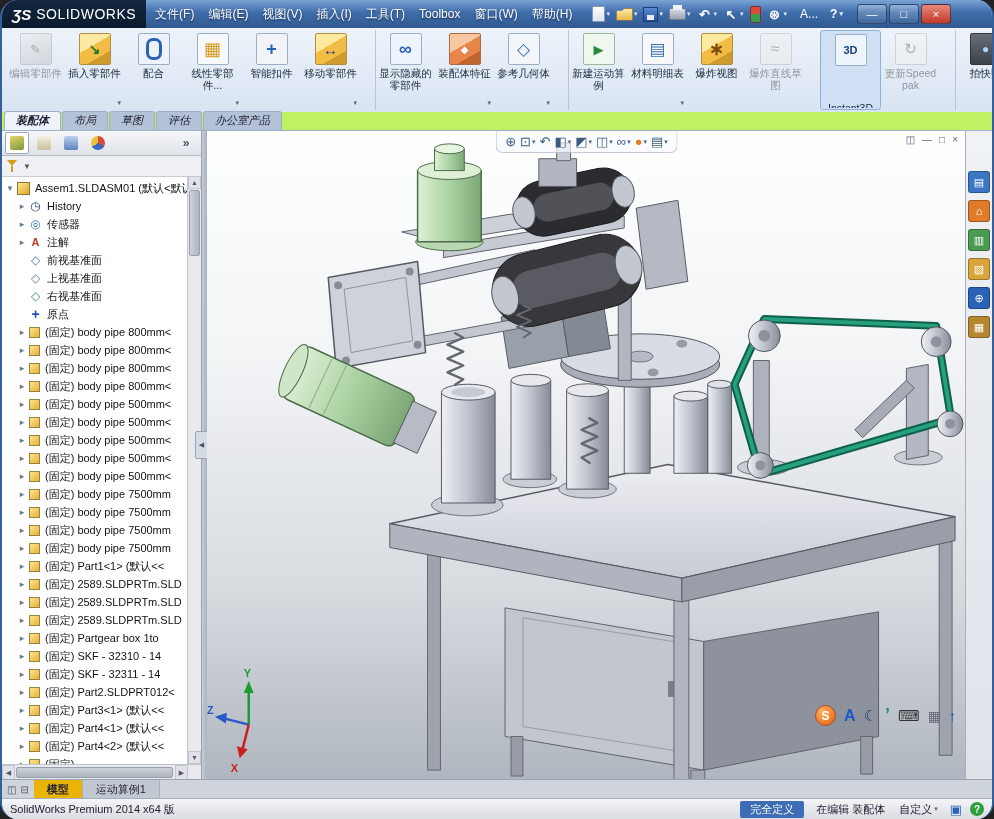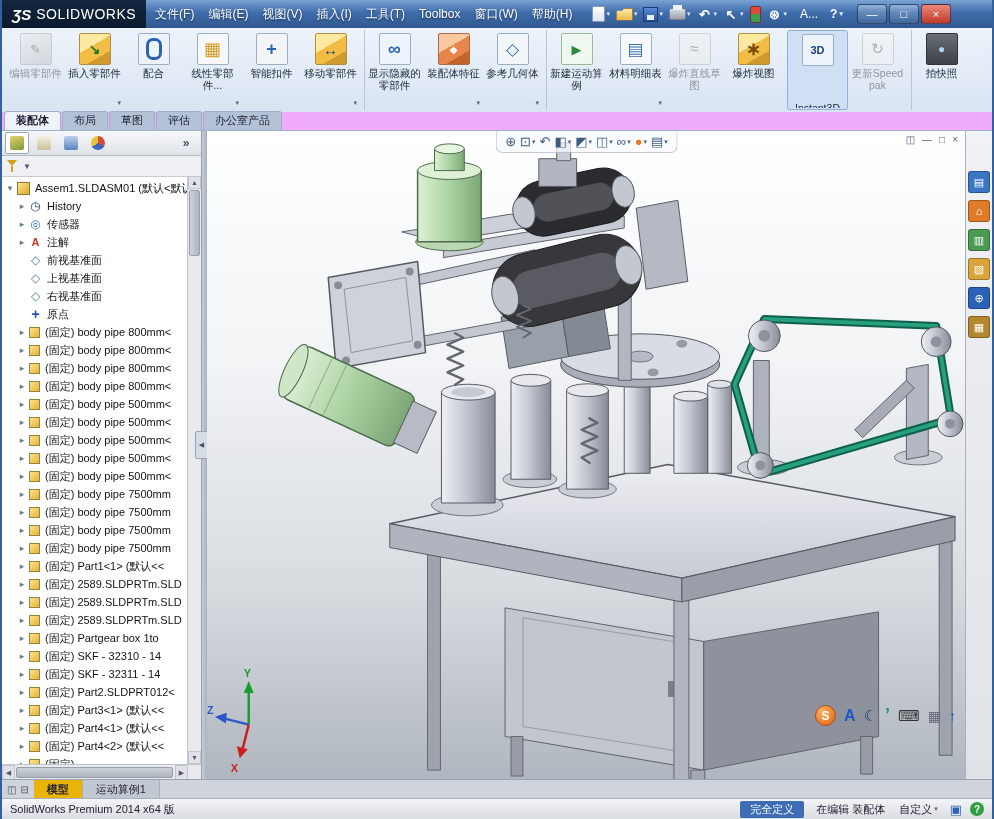--- a/index.html
+++ b/index.html
@@ -1,18 +1,18 @@
 <!DOCTYPE html>
 <html><head>
 <meta charset="utf-8">
 <style>
   html,body{margin:0;padding:0;width:994px;height:819px;overflow:hidden;background:#222;
     font-family:"Liberation Sans",sans-serif;}
   .app{position:relative;width:994px;height:819px;background:#dfe9f5;overflow:hidden;
-    border-left:2px solid #35609c;border-right:2px solid #35609c;box-sizing:border-box;}
+    border-left:2px solid #35609c;border-right:2px solid #35609c;box-sizing:border-box;border-radius:17px;}
 
   
   .titlebar{position:absolute;top:0;left:0;right:0;height:28px;display:flex;align-items:center;
     background:linear-gradient(#7aa3d4,#3f6dab 45%,#30598f);gap:2px;padding-right:4px;}
   .logo{background:linear-gradient(#13273f,#0c1a2e);height:100%;display:flex;align-items:center;
     padding:0 10px;gap:5px;flex:none;}
   .logo-mark{color:#fff;font-weight:bold;font-style:italic;font-size:15px;}
   .logo-text{color:#fff;font-weight:normal;font-size:14px;letter-spacing:.5px;}
   .menus{display:flex;align-items:center;margin-left:0;}
   .menu{padding:3px 7px;color:#fff;font-size:12px;text-shadow:0 1px 2px rgba(0,0,30,.6);cursor:default;}
@@ -38,21 +38,21 @@
     font-size:11px;background:linear-gradient(rgba(255,255,255,.3),rgba(255,255,255,.05));
     border:1px solid rgba(15,35,70,.65);border-radius:3px;margin-left:2px;}
   .wb-close{background:linear-gradient(#e8887a,#c0392b);}
 
   
   .ribbon{position:absolute;top:28px;left:0;right:0;height:84px;
     background:linear-gradient(#eef3fa,#d9e4f2);border-bottom:1px solid #b8c4d6;}
   .rbtns{display:flex;align-items:stretch;padding:2px 4px;height:100%;box-sizing:border-box;}
   .rbtn{display:flex;flex-direction:column;align-items:center;width:57px;flex:none;
     padding:3px 1px 1px;position:relative;cursor:default;}
-  .rbtn.sep{border-left:1px solid #b9c5d7;margin-left:4px;}
+  .rbtn.sep{border-left:1px solid #b9c5d7;margin-left:15px;}
   .rbtn.disabled{opacity:.45;filter:grayscale(.9);}
   .rbtn.active{background:#cfe0f5;border:1px solid #8fb0d8;border-radius:3px;gap:34px;}
   .ricon{width:30px;height:30px;display:flex;align-items:center;justify-content:center;font-size:16px;
     background:linear-gradient(150deg,#ffe9a0 0 40%,#f2bc45 40% 72%,#cf9a2e 72%);
     border:1px solid #b09040;border-radius:2px;margin-bottom:2px;flex:none;}
   .rlabel{font-size:10.5px;line-height:12px;text-align:center;color:#1a2a3a;width:55px;
     word-break:break-all;overflow:hidden;max-height:37px;}
   .rcaret{position:absolute;right:3px;bottom:3px;font-size:7px;color:#567;}
   .icon-edit-component{background:linear-gradient(150deg,#e8e8ec,#b9bdc7);border-color:#9aa2ae;}
   .icon-edit-component::after{content:"✎";font-size:13px;color:#556;}
@@ -78,22 +78,22 @@
   .icon-explode-sketch{background:#eceef2;border-color:#a8b0bc;}
   .icon-explode-sketch::after{content:"≈";color:#667;font-size:16px;}
   .icon-instant3d{background:#eef4fb;border-color:#9ab0c6;}
   .icon-instant3d::after{content:"3D";font-size:11px;font-weight:bold;color:#16417e;}
   .icon-speedpak{background:#f0f2f5;border-color:#a8b0bc;}
   .icon-speedpak::after{content:"↻";color:#2a7a2a;font-size:15px;}
   .icon-snapshot{background:linear-gradient(#6a6e76,#3c4048);border-color:#333;}
   .icon-snapshot::after{content:"●";color:#a8d8f8;font-size:12px;}
 
   
-  .ctabs{position:absolute;top:112px;left:0;right:0;height:18px;background:#f0abfc;
-    border-bottom:1px solid #9fb0c8;display:flex;align-items:flex-end;padding-left:2px;gap:1px;}
+  .ctabs{position:absolute;top:112px;left:0;right:0;height:18px;background:#bef264;
+    border-bottom:1px solid #9fb0c8;display:flex;align-items:flex-end;padding-left:2px;gap:1px;font-style:italic;}
   .ctab{font-size:11px;padding:1px 11px 2px;color:#223;background:#b4c2d8;
     border:1px solid #9fb0c8;border-bottom:none;border-radius:3px 3px 0 0;cursor:default;}
   .ctab.active{background:#eef3fa;font-weight:bold;}
 
   
   .main{position:absolute;top:131px;left:0;right:0;bottom:39px;}
 
   
   .panel{position:absolute;left:0;top:0;bottom:0;width:200px;background:#fff;
     border-right:1px solid #98a2b0;display:flex;flex-direction:column;box-sizing:border-box;}
@@ -323,28 +323,28 @@
         <div class="rbtn sep">
           <span class="ricon icon-motion-study"></span>
           <span class="rlabel">新建运动算例</span>
 
         </div>
         <div class="rbtn">
           <span class="ricon icon-bom"></span>
           <span class="rlabel">材料明细表</span>
           <span class="rcaret">▾</span>
         </div>
+        <div class="rbtn">
+          <span class="ricon icon-exploded-view"></span>
+          <span class="rlabel">爆炸视图</span>
+
+        </div>
         <div class="rbtn disabled">
           <span class="ricon icon-explode-sketch"></span>
           <span class="rlabel">爆炸直线草图</span>
-
-        </div>
-        <div class="rbtn">
-          <span class="ricon icon-exploded-view"></span>
-          <span class="rlabel">爆炸视图</span>
 
         </div>
         <div class="rbtn sep active">
           <span class="ricon icon-instant3d"></span>
           <span class="rlabel">Instant3D</span>
 
         </div>
         <div class="rbtn disabled">
           <span class="ricon icon-speedpak"></span>
           <span class="rlabel">更新Speedpak</span>

